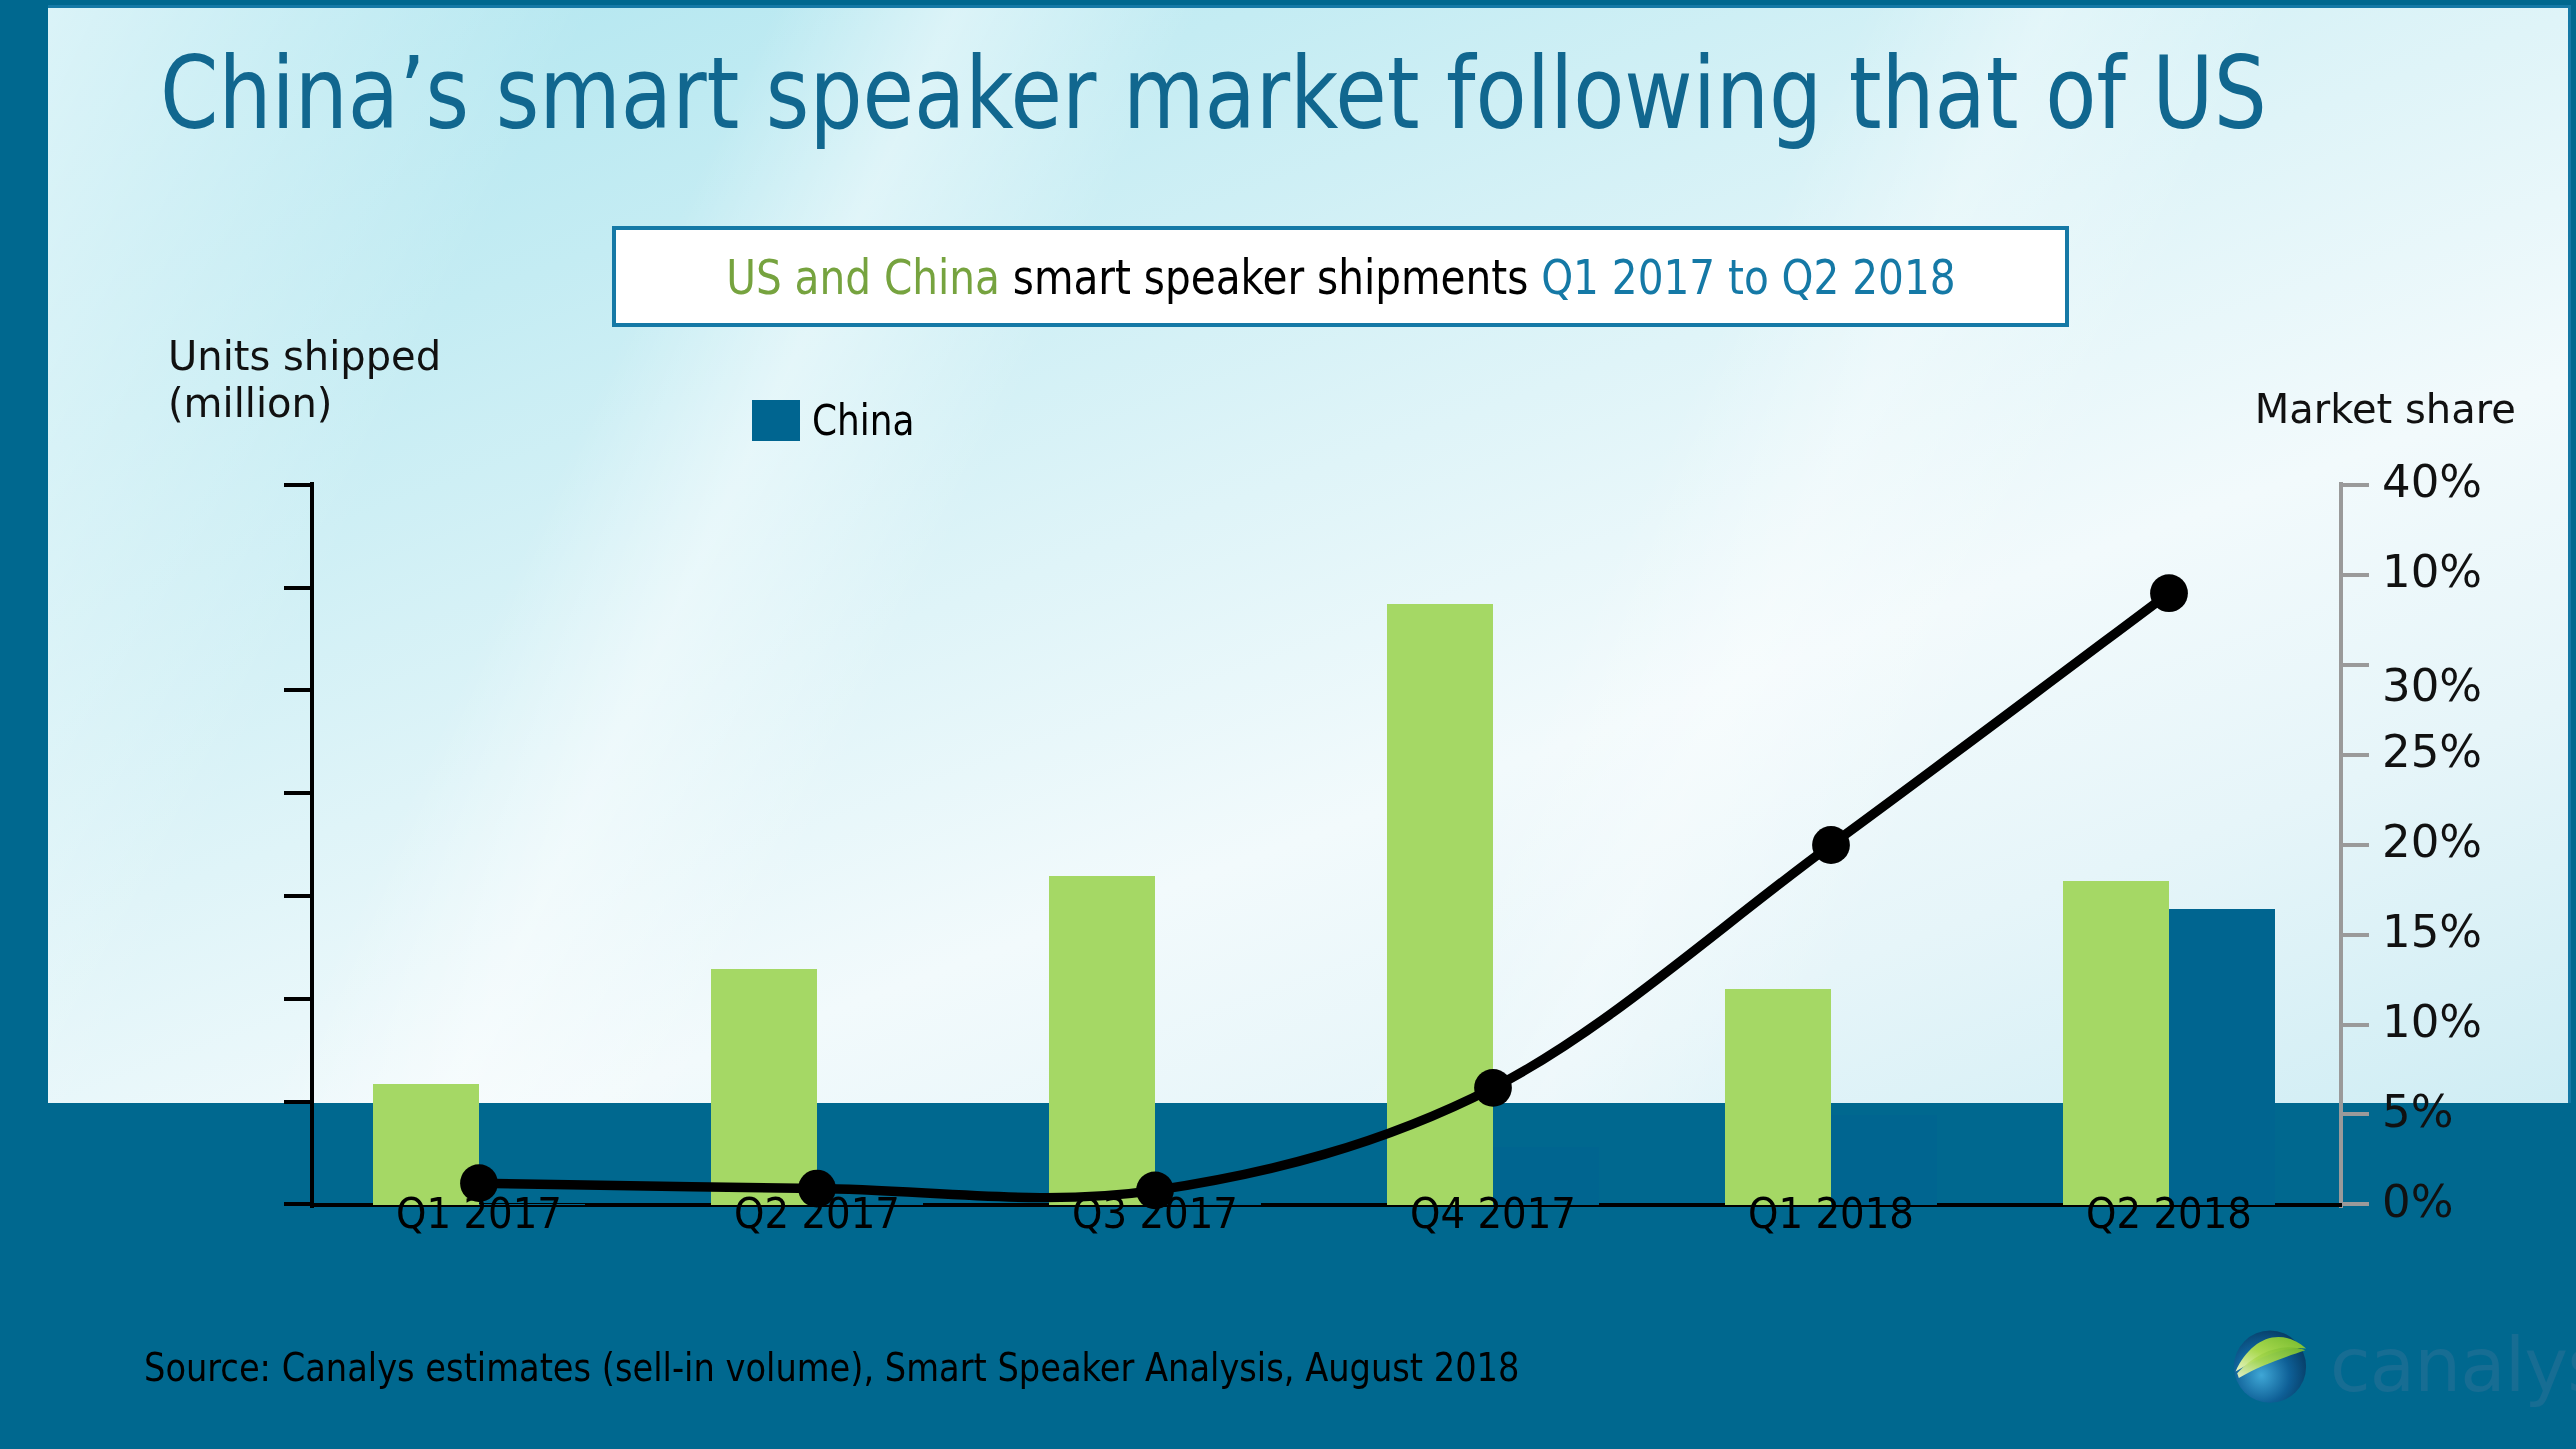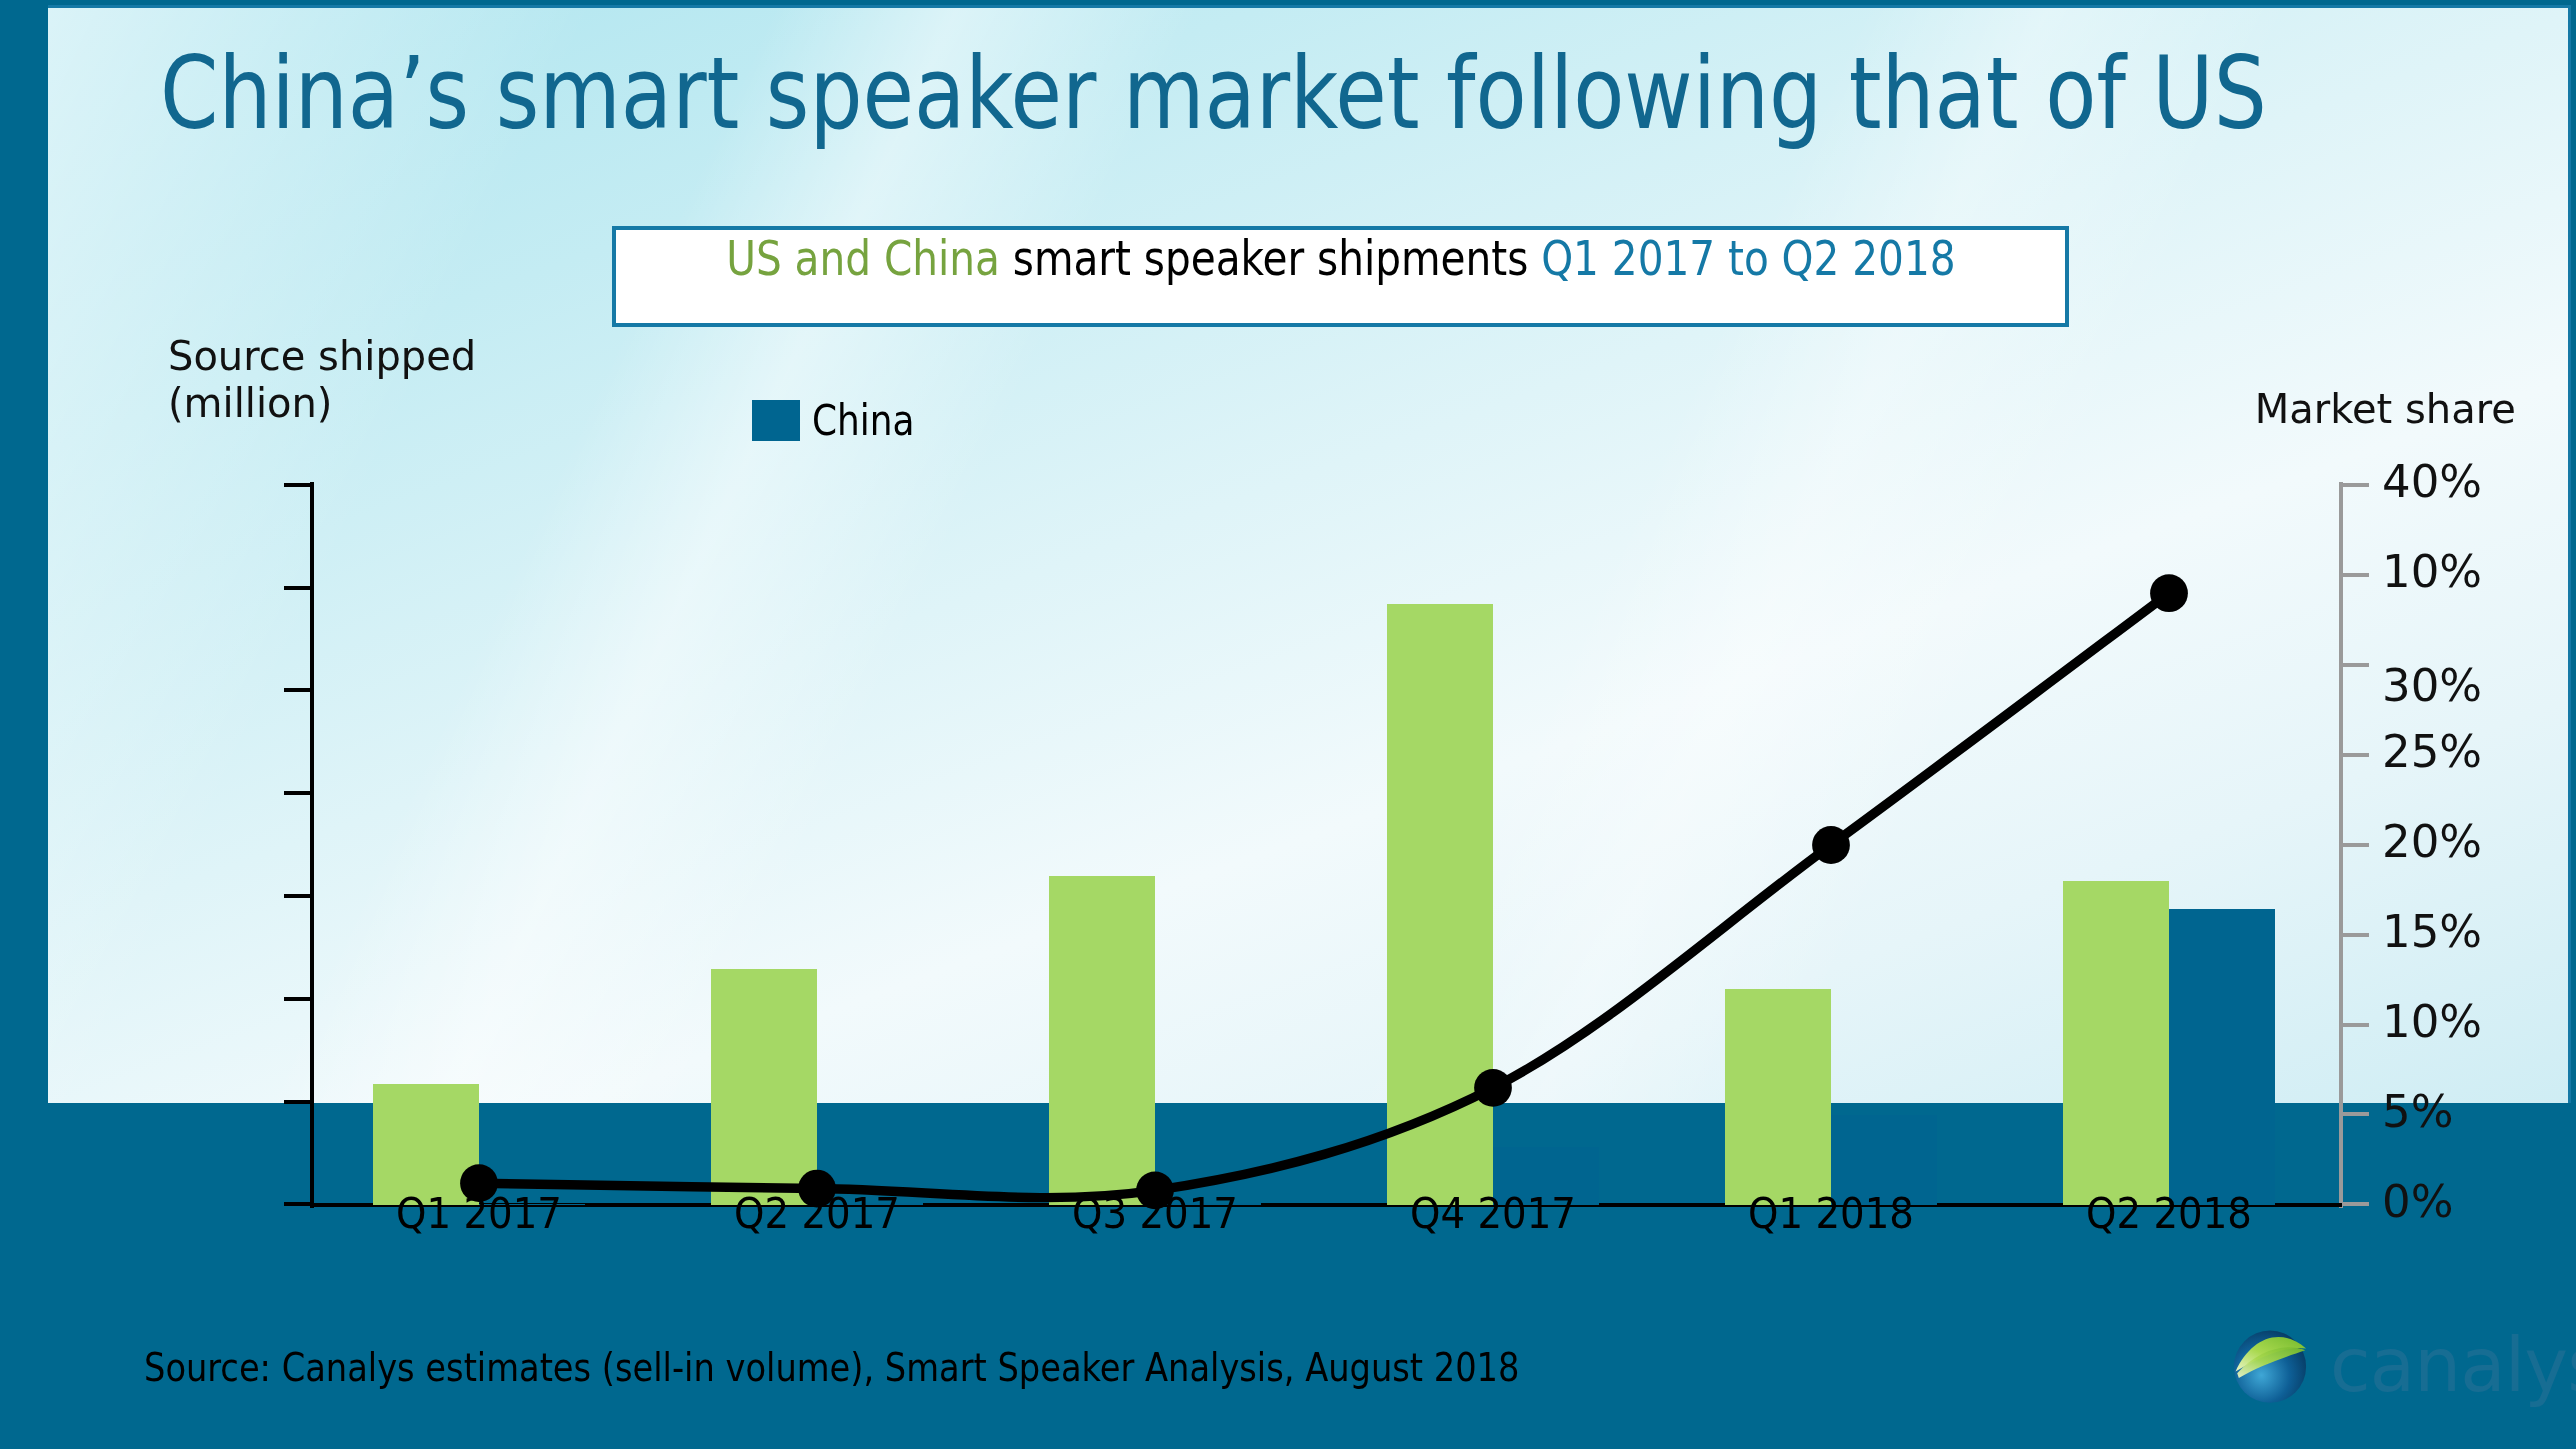--- a/index.html
+++ b/index.html
@@ -29,21 +29,21 @@
     font-size:100px;line-height:1.05;
     color:#11678F;
     font-family:"DejaVu Sans Condensed","Liberation Sans",sans-serif;
     transform:scaleX(0.93);transform-origin:left top;
     white-space:nowrap;
   }
   
   #subtitleBox{
     position:absolute;left:564px;top:218px;width:1457px;height:101px;
     background:#FFFFFF;border:4.3px solid #1579A6;box-sizing:border-box;
-    display:flex;align-items:flex-start;justify-content:center;
+    display:flex;align-items:center;justify-content:center;
   }
   #subtitleText{
     font-size:48px;white-space:nowrap;
     font-family:"DejaVu Sans Condensed","Liberation Sans",sans-serif;
     transform:scaleX(0.94);
   }
   .sub-green{color:#76A33F;}
   .sub-black{color:#000000;}
   .sub-blue{color:#1579A6;}
   
@@ -127,21 +127,21 @@
   <div id="canvasArea">
 
     <div id="title">China’s smart speaker market following that of US</div>
 
     <div id="subtitleBox">
       <div id="subtitleText">
         <span class="sub-green">US and China</span><span class="sub-black"> smart speaker shipments </span><span class="sub-blue">Q1 2017 to Q2 2018</span>
       </div>
     </div>
 
-    <div id="leftAxisTitle">Source shipped
+    <div id="leftAxisTitle">Units shipped
 (million)</div>
     <div id="rightAxisTitle">Market share</div>
 
     <div id="legend">
       <div class="legend-item">
         <span class="legend-swatch" style="background:#006590"></span>
         <span class="legend-label">China</span>
       </div>
     </div>
 

